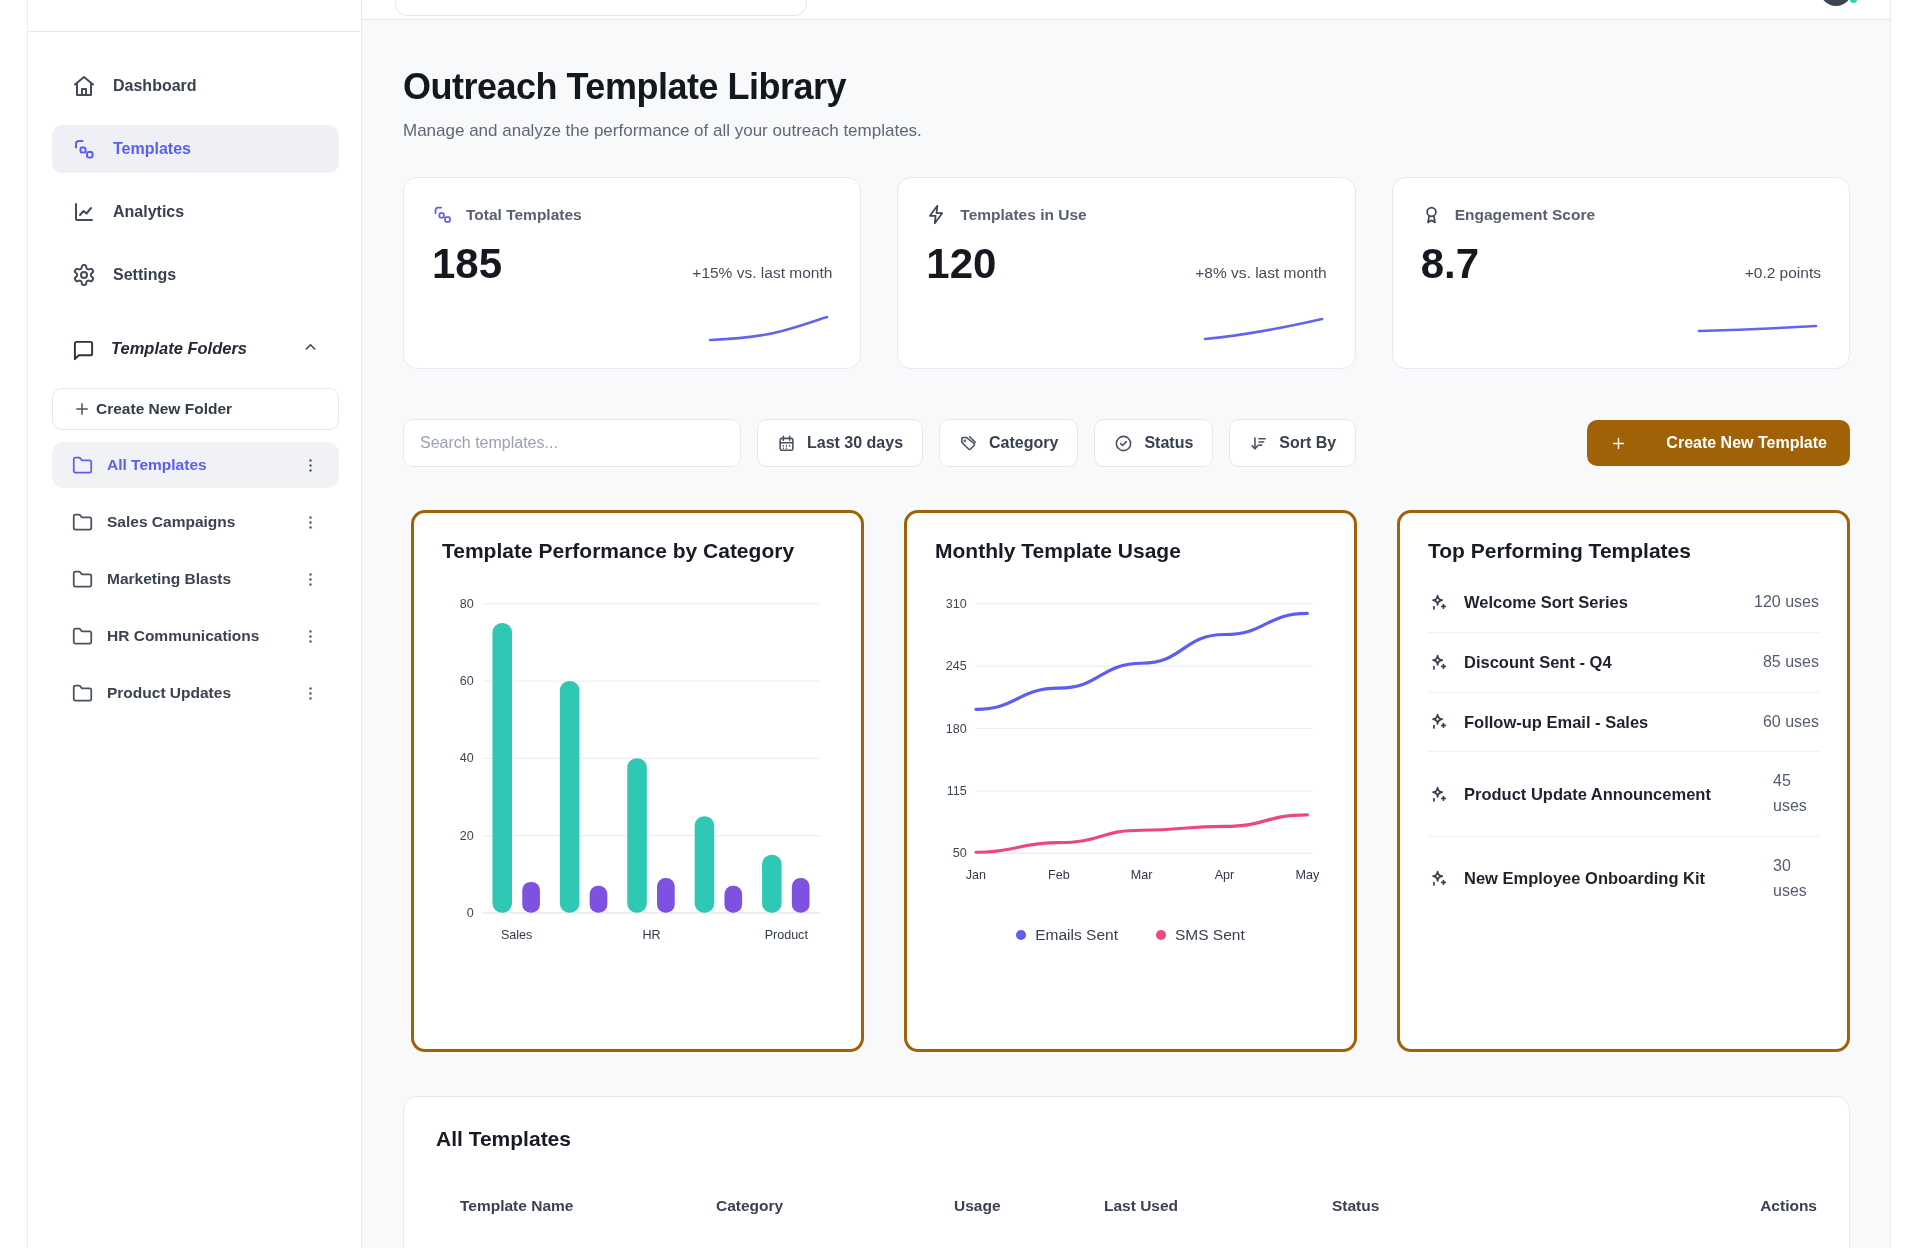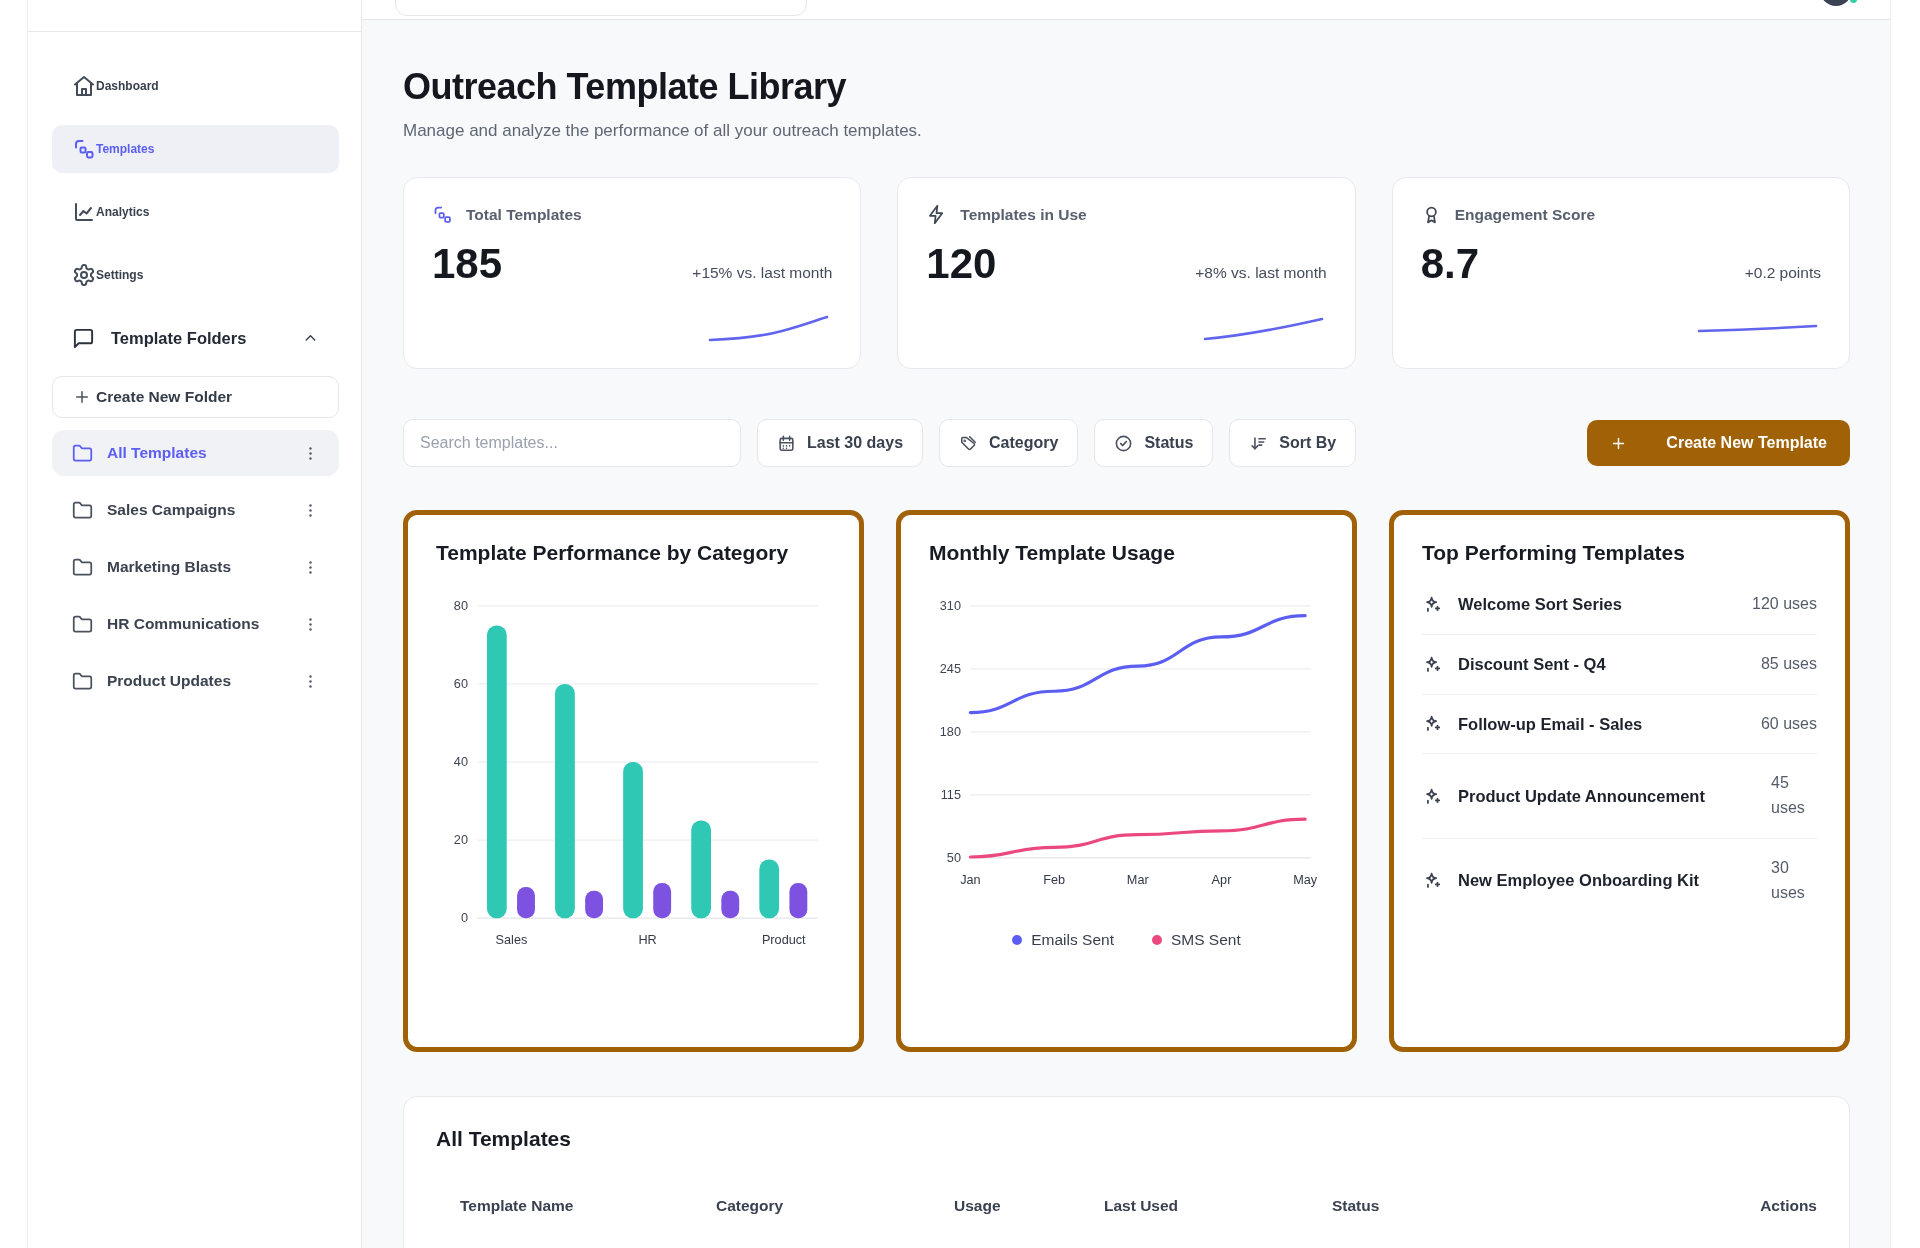--- a/index.html
+++ b/index.html
@@ -9,27 +9,27 @@
 
   
   .left-gutter { position:absolute; left:0; top:0; width:28px; height:100%; background:#fff; border-right:1px solid #ededf1; }
   .right-gutter { position:absolute; right:0; top:0; width:30px; height:100%; background:#fff; border-left:1px solid #ebebf0; }
 
   
   .sidebar { position:absolute; left:28px; top:0; width:334px; height:100%; background:#fff; border-right:1px solid #e7e8ec; }
   .sidebar-top { height:32px; border-bottom:1px solid #e7e8ec; }
   .side-pad { padding:0 22px 0 24px; }
   .nav { margin-top:30px; }
-  .nav-item { height:48px; border-radius:10px; display:flex; align-items:center; gap:0;
-    padding:0 20px; margin-bottom:15px; font-size:12px; font-weight:700; color:#39404e; cursor:pointer; }
+  .nav-item { height:48px; border-radius:10px; display:flex; align-items:center; gap:17px;
+    padding:0 20px; margin-bottom:15px; font-size:16px; font-weight:700; color:#39404e; cursor:pointer; }
   .nav-item .ic { width:24px; height:24px; color:#444c5a; flex:0 0 auto; }
   .nav-item.active { background:#eef0f5; color:#5b5ef1; }
   .nav-item.active .ic { color:#5b5ef1; }
 
-  .folders-head { margin-top:28px; display:flex; align-items:center; padding:0 20px; }
+  .folders-head { margin-top:40px; display:flex; align-items:flex-start; padding:0 20px;font-style:italic; }
   .folders-head .ic { width:23px; height:23px; color:#2b313d; }
   .folders-head .lbl { margin-left:16px; font-size:16.5px; font-weight:800; color:#232935; flex:1; }
   .folders-head .chev { width:17px; height:17px; color:#39404e; cursor:pointer; }
 
   .create-folder { margin-top:26px; height:42px; border:1px solid #e5e7ea; border-radius:10px;
     display:flex; align-items:center; gap:5px; padding:0 20px; cursor:pointer; background:#fff; }
   .create-folder .ic { width:18px; height:18px; color:#4a5260; }
   .create-folder .lbl { font-size:15.5px; font-weight:700; color:#343b49; }
 
   .folder-list { margin-top:12px; }
@@ -71,21 +71,21 @@
   .search-box input::placeholder { color:#9aa1ae; }
   .filter-btn { height:48px; padding:0 19px; background:#fff; border:1px solid #e6e7eb; border-radius:10px;
     display:flex; align-items:center; gap:11px; font-size:16px; font-weight:700; color:#39404e; cursor:pointer; }
   .filter-btn .ic { width:19px; height:19px; color:#4a5260; }
   .flex-spacer { flex:1; }
   .create-btn { height:46px; padding:0 23px; border:0; border-radius:10px; color:#fff; font-size:16px; font-weight:700;
     display:flex; align-items:center; gap:11px; cursor:pointer; font-family:inherit; }
   .create-btn .ic { width:17px; height:17px; color:#fff; }
 
   .charts-row { margin-top:43px; display:flex; gap:32px; align-items:stretch; }
-  .chart-card { flex:1; height:542px; background:#fff; border:5px solid #a16207; border-radius:14px; padding:26px 28px; }
+  .chart-card { flex:1; height:542px; background:#fff; border:3px solid #a16207; border-radius:14px; padding:26px 28px;margin-left:8px; }
   .chart-title { font-size:21px; font-weight:800; color:#171b23; }
   .chart-mount { margin-top:24px; }
   .chart-mount svg { width:100%; display:block; }
   .legend { margin-top:30px; display:flex; justify-content:center; gap:38px; }
   .legend-item { display:flex; align-items:center; gap:9px; font-size:15.5px; color:#39404e; }
   .legend-dot { width:10px; height:10px; border-radius:50%; }
 
   .tt-list { margin-top:10px; }
   .tt-item { display:flex; align-items:center; gap:15px; padding:17px 0; border-bottom:1px solid #eef0f3; cursor:pointer; }
   .tt-item:last-child { border-bottom:0; }

